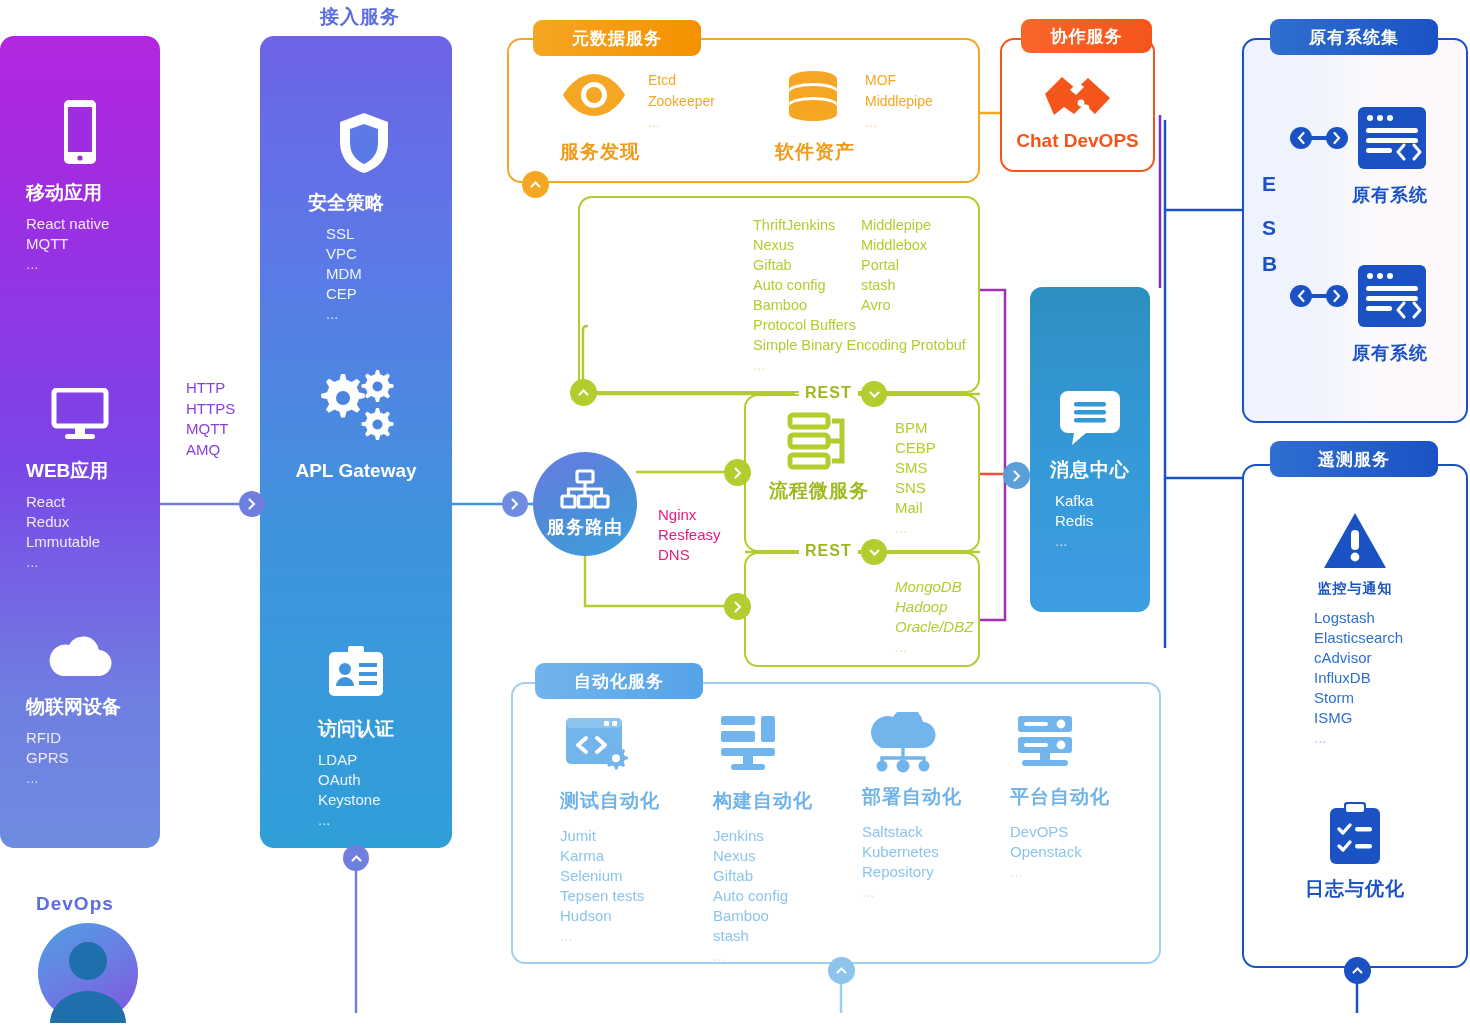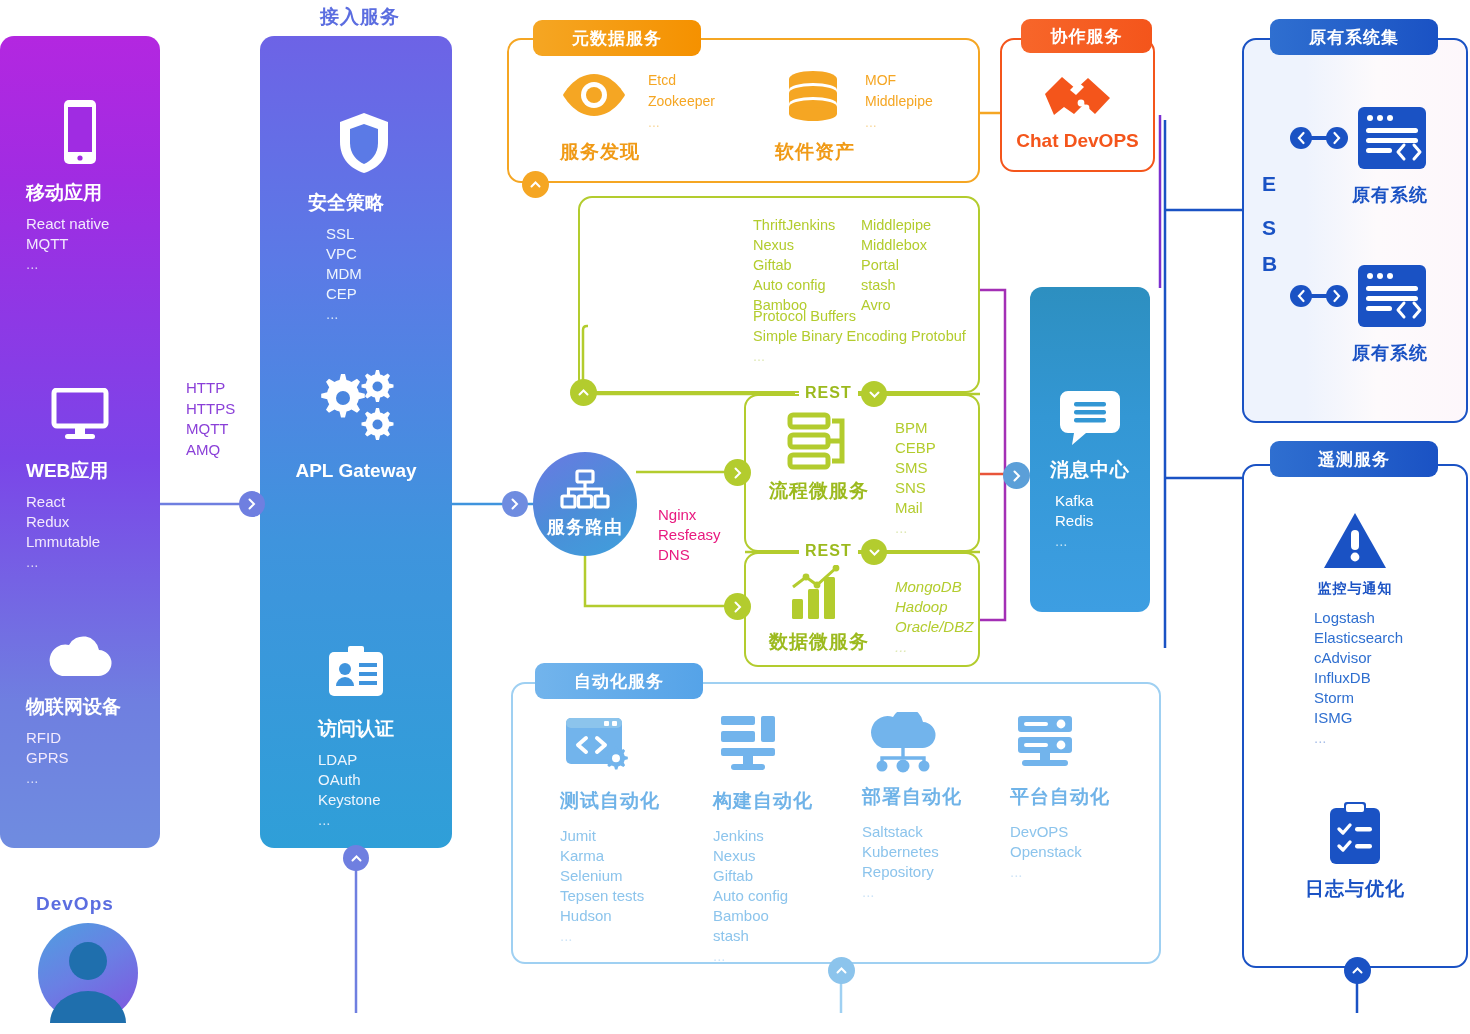--- a/index.html
+++ b/index.html
@@ -392,21 +392,21 @@
     <div>Auto config</div>
     <div>Bamboo</div>
   </div>
   <div class="abs tech grn-text" style="left:861px;top:215px;font-size:14.5px;line-height:20px;">
     <div>Middlepipe</div>
     <div>Middlebox</div>
     <div>Portal</div>
     <div>stash</div>
     <div>Avro</div>
   </div>
-  <div class="abs tech grn-text" style="left:753px;top:306px;font-size:14.5px;line-height:20px;">
+  <div class="abs tech grn-text" style="left:753px;top:315px;font-size:14.5px;line-height:20px;">
     <div>Protocol Buffers</div>
     <div>Simple Binary Encoding Protobuf</div>
     <div style="color:#dfe9b6;">...</div>
   </div>
 
   <div class="abs cbtn" style="left:570px;top:379px;width:27px;height:27px;background:#b3cc2e;">
     <svg width="13" height="13" viewBox="0 0 13 13">
         <path d="M2.5 8.5 L6.5 4.5 L10.5 8.5" stroke="#fff" stroke-width="2" fill="none" stroke-linecap="round"></path>
       </svg>
   </div>
@@ -475,36 +475,20 @@
     <svg width="13" height="13" viewBox="0 0 13 13">
         <path d="M2.5 4.5 L6.5 8.5 L10.5 4.5" stroke="#fff" stroke-width="2" fill="none" stroke-linecap="round"></path>
       </svg>
   </div>
   <div class="abs cbtn" style="left:724px;top:593px;width:27px;height:27px;background:#b3cc2e;">
     <svg width="12" height="12" viewBox="0 0 12 12">
         <path d="M3.5 1.5 L8 6 L3.5 10.5" stroke="#fff" stroke-width="2" fill="none" stroke-linecap="round"></path>
       </svg>
   </div>
 
-  <div class="abs" style="left:763px;top:565px;width:112px;text-align:center;">
-    <div>
-      <svg width="62" height="58" viewBox="0 0 62 58">
-        <g fill="#b3cc2e">
-          <rect x="4" y="34" width="11" height="20" rx="1.5"></rect>
-          <rect x="20" y="24" width="11" height="30" rx="1.5"></rect>
-          <rect x="36" y="12" width="11" height="42" rx="1.5"></rect>
-        </g>
-        <polyline points="5,22 18,12 29,20 48,3" fill="none" stroke="#b3cc2e" stroke-width="3"></polyline>
-        <circle cx="18" cy="12" r="3.4" fill="#b3cc2e"></circle>
-          <circle cx="29" cy="20" r="3.4" fill="#b3cc2e"></circle>
-          <circle cx="48" cy="3" r="3.4" fill="#b3cc2e"></circle>
-      </svg>
-    </div>
-    <div class="cn-title grn-name" style="font-size:19px;margin-top:2px;">数据微服务</div>
-  </div>
   <div class="abs tech grn-text" style="left:895px;top:577px;font-size:15px;line-height:20px;font-style:italic;">
     <div>MongoDB</div>
     <div>Hadoop</div>
     <div>Oracle/DBZ</div>
     <div style="color:#dfe9b6;">...</div>
   </div>
 
   <div class="abs msgcard">
     <div style="margin-top:100px;">
       <svg width="64" height="58" viewBox="0 0 64 58">

